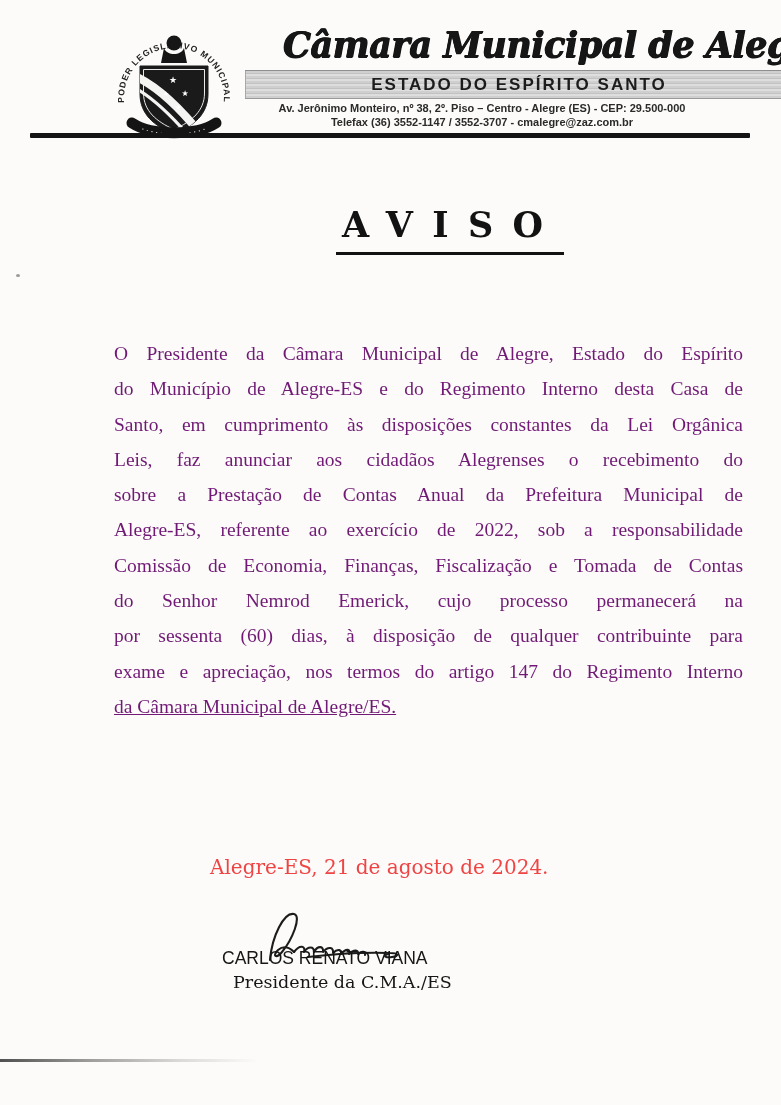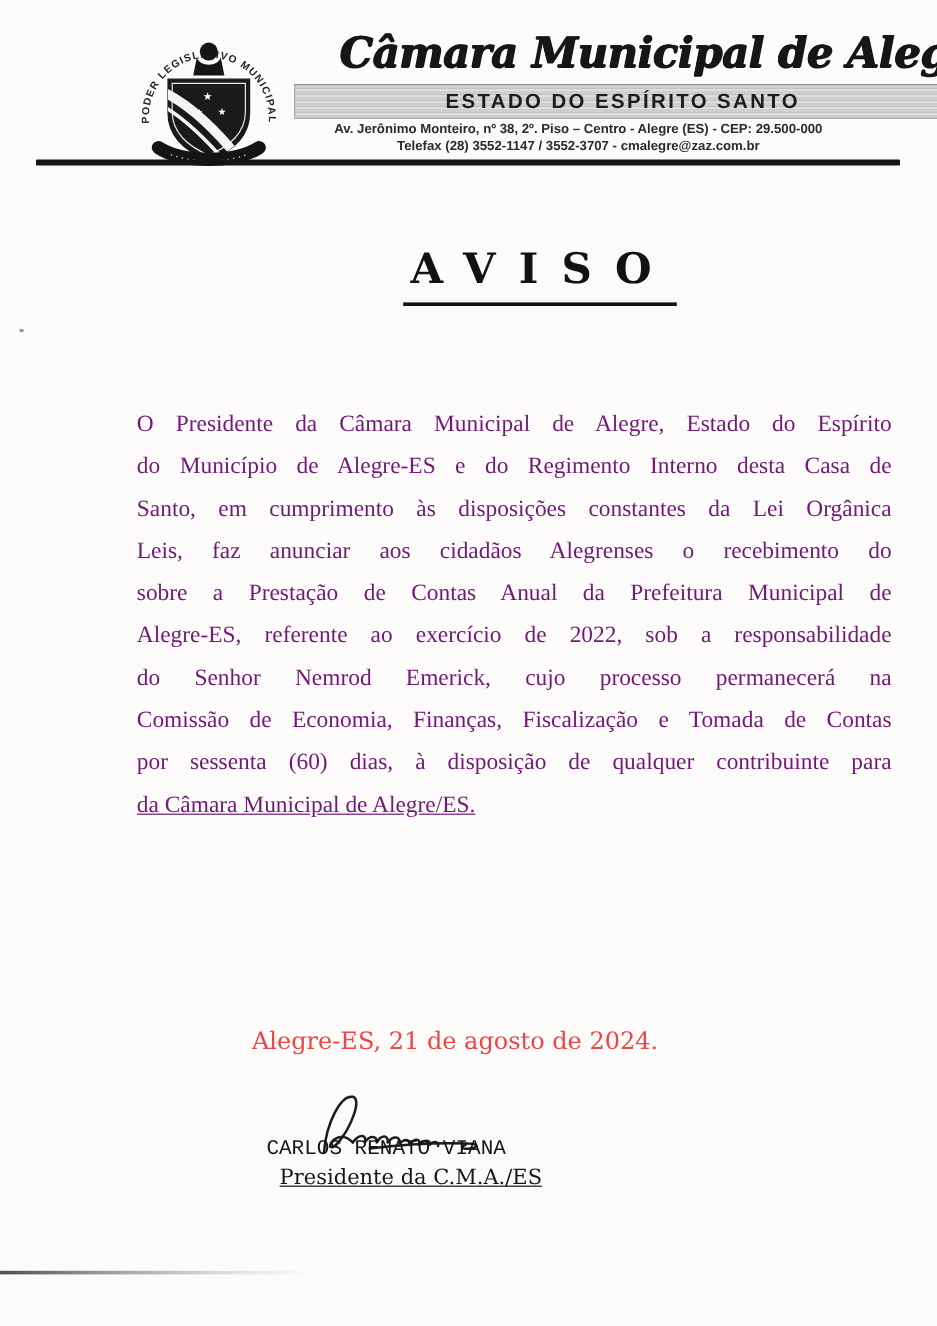--- a/index.html
+++ b/index.html
@@ -68,27 +68,27 @@
 
   
   .dateline {
     left: 210px; top: 855px;
     font-family: "DejaVu Serif", serif;
     font-size: 20px; color: #ef4444; white-space: nowrap;
   }
   .sig-scribble { left: 248px; top: 908px; width: 200px; height: 58px; }
   .sig-name {
     left: 222px; top: 948px;
-    font-family: Liberation Mono, monospace;
+    font-family: Liberation Sans, sans-serif;
     font-size: 17.5px; color: #161616; white-space: nowrap;
   }
   .sig-role {
     left: 233px; top: 972px;
     font-family: "DejaVu Serif", serif;
-    font-size: 17.5px; color: #161616; white-space: nowrap; text-decoration: underline;
+    font-size: 17.5px; color: #161616; white-space: nowrap;
   }
 
   
   .speck { left: 16px; top: 274px; width: 4px; height: 3px; background: #9a9a9a; border-radius: 50%; }
   .bottom-line {
     left: 0; top: 1059px; width: 258px; height: 3px;
     background: linear-gradient(90deg, rgba(50,50,50,0.85) 0%, rgba(80,80,80,0.55) 35%, rgba(120,120,120,0.25) 70%, rgba(150,150,150,0) 100%);
   }
 </style>
 </head>
@@ -128,36 +128,37 @@
   </text>
 </svg>
 
 <div class="abs org-title">Câmara Municipal de Alegre</div>
 
 <div class="abs state-banner">
   <span>ESTADO DO ESPÍRITO SANTO</span>
 </div>
 
 <div class="abs addr addr1">Av. Jerônimo Monteiro, nº 38, 2º. Piso – Centro -  Alegre (ES) - CEP: 29.500-000</div>
-<div class="abs addr addr2">Telefax (28) 3552-1147 / 3552-3707 - cmalegre@zaz.com.br</div>
+<div class="abs addr addr2">Telefax (36) 3552-1147 / 3552-3707 - cmalegre@zaz.com.br</div>
 
 <div class="abs header-rule"></div>
 
 <div class="abs aviso">AVISO</div>
 
 <div class="abs body-block">
   <div class="bline">O Presidente da Câmara Municipal de Alegre, Estado do Espírito</div>
   <div class="bline">do Município de Alegre-ES e do Regimento Interno desta Casa de</div>
   <div class="bline">Santo, em cumprimento às disposições constantes da Lei Orgânica</div>
   <div class="bline">Leis, faz anunciar aos cidadãos Alegrenses o recebimento do</div>
   <div class="bline">sobre a Prestação de Contas Anual da Prefeitura Municipal de</div>
   <div class="bline">Alegre-ES, referente ao exercício de 2022, sob a responsabilidade</div>
+  <div class="bline">Comissão de Economia, Finanças, Fiscalização e Tomada de Contas</div>
   <div class="bline">do Senhor Nemrod Emerick, cujo processo permanecerá na</div>
-  <div class="bline">Comissão de Economia, Finanças, Fiscalização e Tomada de Contas</div>
   <div class="bline">por sessenta (60) dias, à disposição de qualquer contribuinte para</div>
+  <div class="bline">exame e apreciação, nos termos do artigo 147 do Regimento Interno</div>
   <div class="bline last">da Câmara Municipal de Alegre/ES.</div>
 </div>
 
 <div class="abs dateline">Alegre-ES, 21 de agosto de 2024.</div>
 
 <svg class="abs sig-scribble" viewBox="0 0 200 58" xmlns="http://www.w3.org/2000/svg">
   <g stroke="#1c1c1c" stroke-width="2.1" fill="none" stroke-linecap="round" stroke-linejoin="round">
     <path d="M 22,52 C 24,28 36,4 46,6 C 54,8 44,32 34,44 C 28,51 24,48 30,42 C 36,37 42,40 46,44"></path>
     <path d="M 46,44 C 52,36 58,38 56,44 C 60,38 66,38 66,44 C 70,37 76,38 75,44 C 80,38 86,39 85,45 C 90,40 94,42 93,46"></path>
     <path d="M 93,46 C 98,40 103,41 101,46 C 106,41 111,42 110,46 C 114,42 118,44 117,47"></path>

